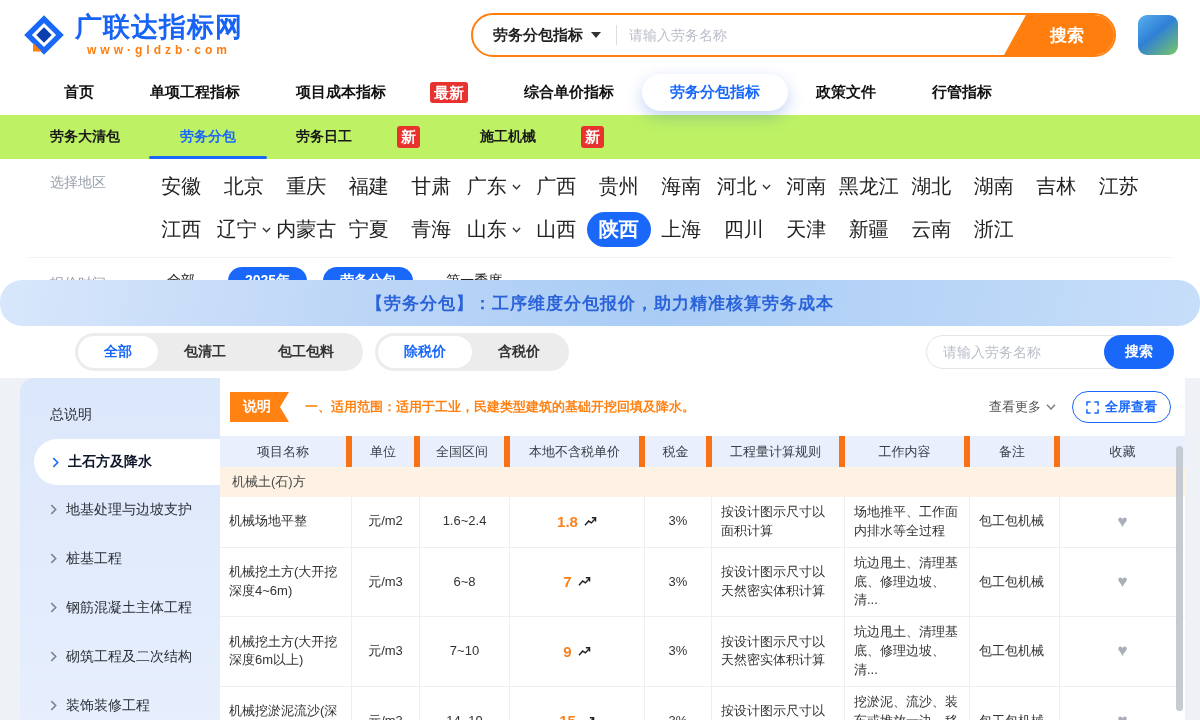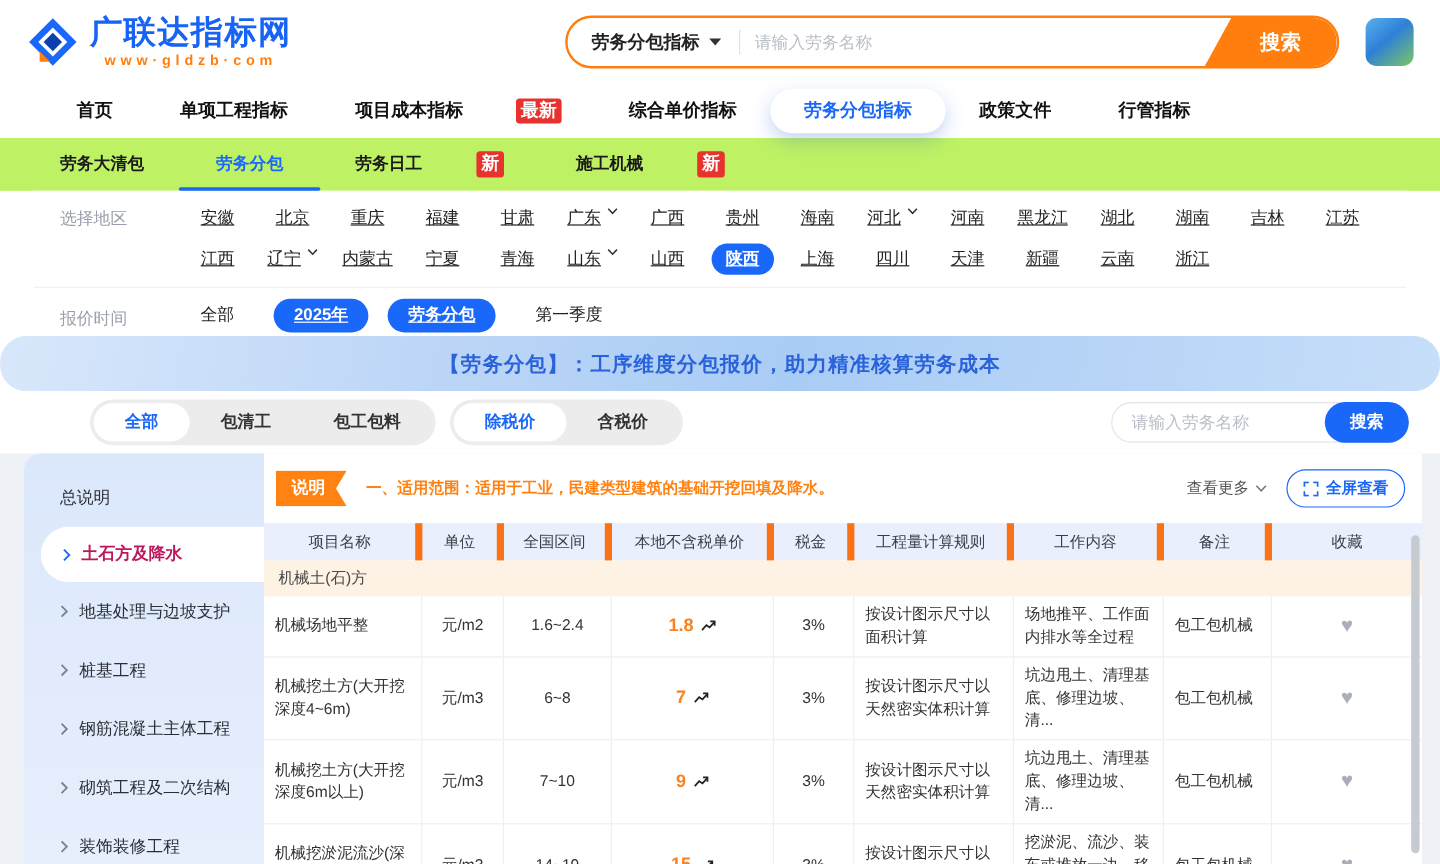--- a/index.html
+++ b/index.html
@@ -26,26 +26,26 @@
   .nav-item.active{color:#1968fa;background:#fff;border-radius:22px;box-shadow:0 6px 16px rgba(21,83,214,.25);}
   .badge-red{background:#e8322e;color:#fff;font-size:15px;font-weight:bold;border-radius:3px;padding:1px 4px;line-height:1.3;margin-left:39px;}
 
   
   .subnav{height:44px;background:#bef264;display:flex;align-items:center;padding-left:20px;}
   .subnav-item{position:relative;font-size:14px;font-weight:bold;color:#1a1a1a;padding:0 30px;height:100%;display:flex;align-items:center;gap:6px;cursor:pointer;white-space:nowrap;}
   .subnav-item.active{color:#1968fa;}
   .subnav-item.active::after{content:"";position:absolute;left:50%;transform:translateX(-50%);bottom:0;width:118px;height:3px;border-radius:2px;background:#1968fa;}
 
   
-  .filter-card{background:#fff;height:121px;padding-top:10px;overflow:hidden;border-radius:29px;}
+  .filter-card{background:#fff;height:121px;padding-top:10px;overflow:hidden;}
   .filter-row{display:flex;padding-left:50px;}
   .filter-label{width:100px;font-size:14px;color:#9aa0ab;padding-top:5px;flex:none;}
   .region-grid{display:grid;grid-template-columns:repeat(16,62.5px);row-gap:8px;}
   .region-cell{display:flex;justify-content:center;align-items:center;}
-  .region-chip{display:flex;gap:5px;font-size:14px;color:#222;cursor:pointer;padding:4px 12px;border-radius:999px;white-space:nowrap;text-decoration:underline;}
+  .region-chip{display:flex;align-items:center;gap:5px;font-size:20px;color:#222;cursor:pointer;padding:4px 12px;border-radius:999px;white-space:nowrap;}
   .region-chip.selected{background:#1968fa;color:#fff;font-weight:bold;}
   .divider-h{height:1px;background:#f0f1f3;margin:10px 28px 0 28px;}
   .time-row{display:flex;align-items:center;padding:9px 0 10px 50px;}
   .time-opts{display:flex;align-items:center;gap:16px;}
   .time-chip{font-size:14px;color:#222;padding:5px 17px;border-radius:999px;cursor:pointer;white-space:nowrap;}
   .time-chip.selected{background:#1968fa;color:#fff;font-weight:bold;text-decoration:underline;}
 
   
   .banner{height:46px;background:linear-gradient(100deg,#d8e7fb 0%,#bdd6f7 30%,#a9ccf5 55%,#c7def9 100%);display:flex;align-items:center;justify-content:center;border-radius:22px;}
   .banner-text{font-size:17px;font-weight:bold;color:#2a62d9;letter-spacing:1px;}
@@ -58,21 +58,21 @@
   .toolbar-search{margin-left:auto;position:relative;width:248px;height:34px;}
   .toolbar-search input{width:100%;height:100%;border:1px solid #e3e5ea;border-radius:999px;padding:0 78px 0 16px;font-size:14px;color:#333;outline:none;}
   .toolbar-search input::placeholder{color:#b9bec8;}
   .toolbar-search .btn{position:absolute;right:0;top:0;height:34px;width:70px;background:#1968fa;border:none;border-radius:999px;color:#fff;font-size:14px;font-weight:bold;cursor:pointer;}
 
   
   .content{display:flex;background:#eef1f6;padding-left:20px;height:346px;}
   .sidebar{width:200px;background:linear-gradient(180deg,#dbe7fb 0%,#e7effd 100%);border-radius:14px 0 0 0;padding-top:12px;flex:none;}
   .side-item{height:49px;display:flex;align-items:center;padding-left:30px;font-size:14px;color:#2b2f36;gap:9px;cursor:pointer;white-space:nowrap;}
   .side-item .chev-r{color:#7c828c;flex:none;}
-  .side-item.active{background:#fff;margin-left:14px;border-radius:999px 0 0 999px;color:#be185d;font-weight:bold;padding-left:18px;height:46px;}
+  .side-item.active{background:#fff;margin-left:14px;border-radius:999px 0 0 999px;color:#0f172a;font-weight:bold;padding-left:18px;height:46px;}
   .side-item.active .chev-r{color:#1968fa;}
 
   .panel{flex:1;background:#fff;position:relative;overflow:hidden;margin-right:15px;}
   .desc-bar{display:flex;align-items:center;padding:13px 14px 13px 10px;gap:16px;}
   .desc-badge{background:#ff8213;color:#fff;font-size:14px;font-weight:bold;padding:6px 18px 6px 13px;clip-path:polygon(0 0,100% 0,calc(100% - 9px) 50%,100% 100%,0 100%);flex:none;}
   .desc-text{color:#ff8213;font-size:13px;font-weight:bold;flex:1;}
   .desc-more{color:#555;font-size:13px;display:flex;align-items:center;gap:5px;cursor:pointer;white-space:nowrap;}
   .fullscreen-btn{display:flex;align-items:center;gap:6px;color:#1968fa;border:1px solid #1968fa;border-radius:999px;padding:6px 13px;font-size:13px;font-weight:bold;background:#fff;cursor:pointer;white-space:nowrap;}
 
   

